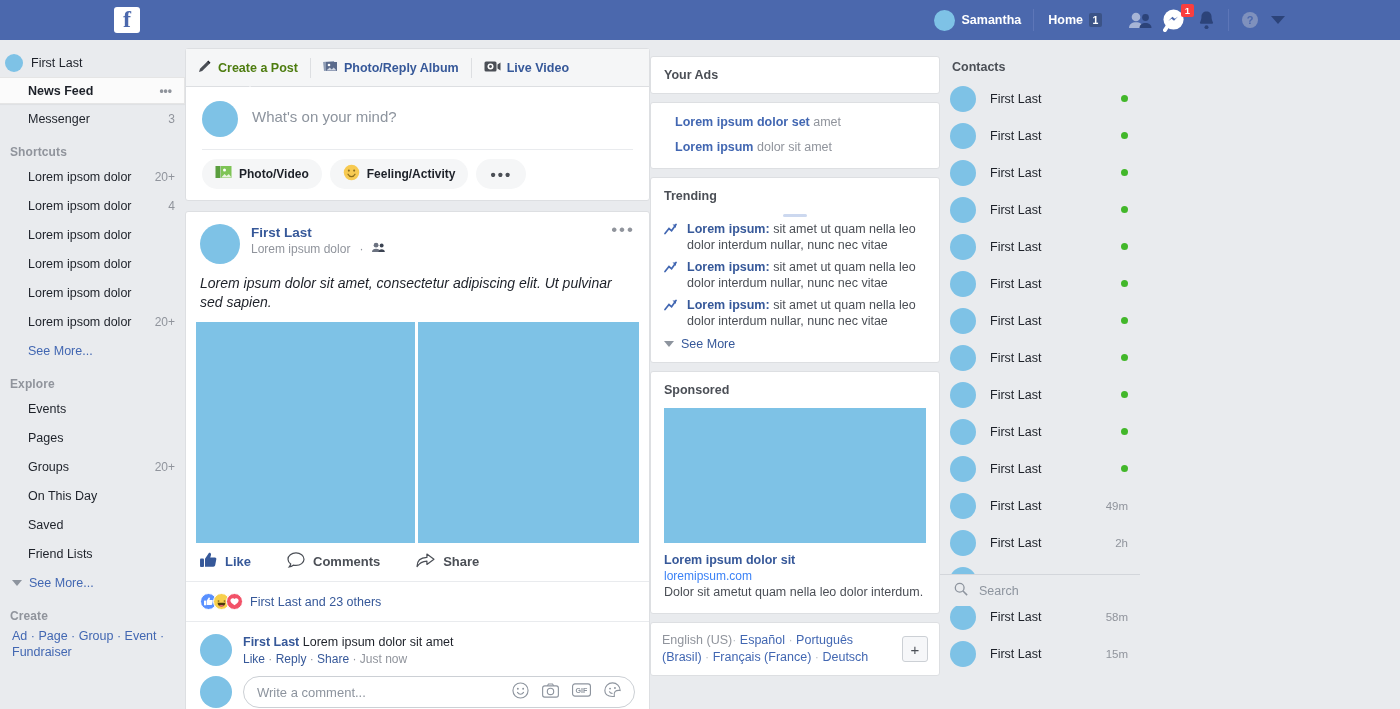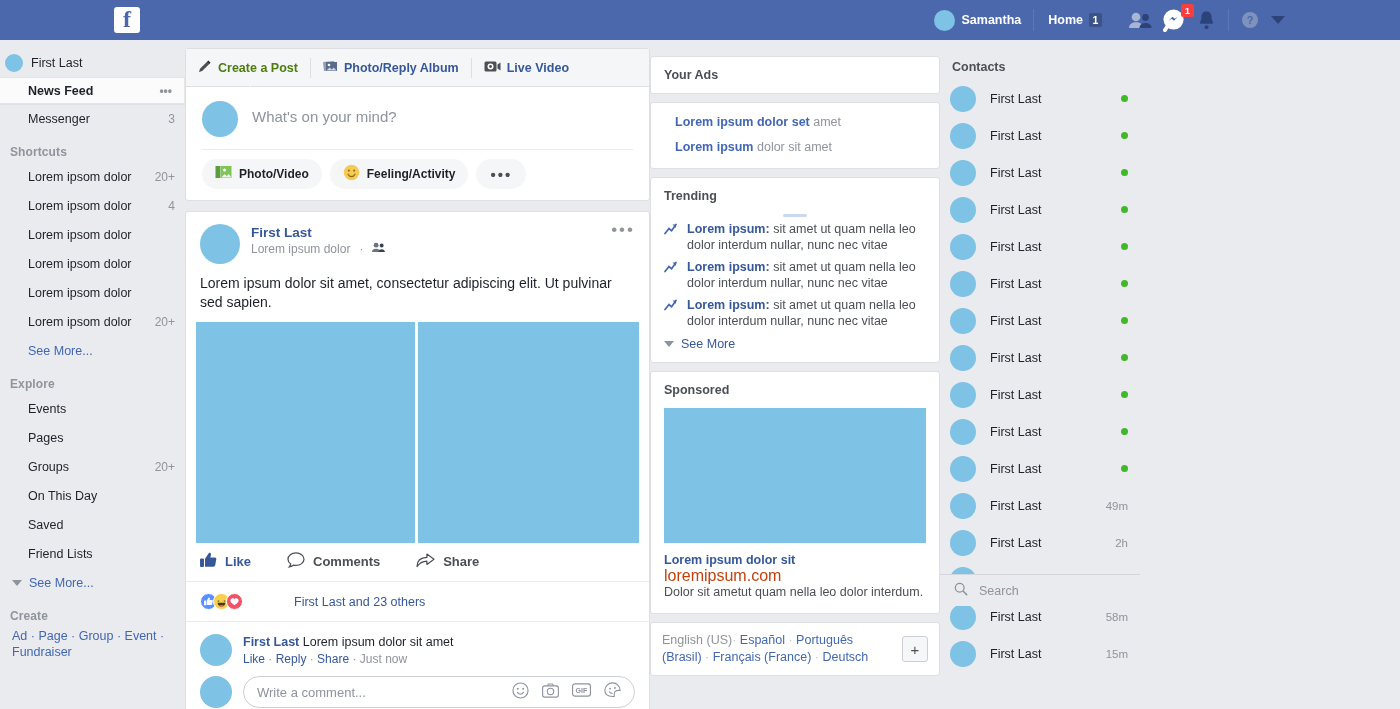--- a/index.html
+++ b/index.html
@@ -122,40 +122,40 @@
     font-size: 12px; font-weight: bold; color: #1d2129; cursor: pointer;
   }
   .pill-dots { padding: 0 14px; letter-spacing: 2px; color: #4b4f56; font-size: 15px; }
 
   .post { margin-top: 10px; }
   .post-head { display: flex; align-items: flex-start; padding: 12px 14px 0; gap: 11px; }
   .p-av { width: 40px; height: 40px; border-radius: 50%; background: #7ec2e6; flex: 0 0 auto; }
   .p-name { font-size: 13.5px; font-weight: bold; color: #365899; line-height: 17px; cursor: pointer; }
   .p-meta { font-size: 12px; color: #90949c; display: flex; align-items: center; gap: 9px; line-height: 16px; }
   .p-dots { margin-left: auto; color: #90949c; font-size: 17px; letter-spacing: 2px; cursor: pointer; line-height: 12px; }
-  .p-text { padding: 10px 14px 10px; font-size: 14px; line-height: 19px; color: #1d2129; }
+  .p-text { padding: 10px 14px 10px; font-size: 14px; line-height: 19px; color: #1d2129; font-style: italic; }
   .p-imgs { display: flex; gap: 3px; background: #fff; padding: 0 0 0 0; margin: 0 10px; }
   .p-img { background: #7ec2e6; height: 221px; }
   .p-img-a { width: 219px; }
   .p-img-b { flex: 1; }
   .p-actions {
     display: flex; align-items: center; gap: 0; padding: 9px 14px 10px;
     border-bottom: 1px solid #e9ebee;
   }
   .p-act { display: flex; align-items: center; gap: 8px; font-size: 13px; font-weight: bold; cursor: pointer; padding-right: 36px; }
   .p-act.liked { color: #365899; }
   .p-act.plain { color: #4b4f56; }
   .p-reacts { display: flex; align-items: center; gap: 7px; padding: 11px 14px; border-bottom: 1px solid #e9ebee; }
   .react-row { display: flex; align-items: center; }
   .rb { width: 17px; height: 17px; border-radius: 50%; border: 1.5px solid #fff; margin-left: -4px; display: flex; align-items: center; justify-content: center; font-size: 10px; }
   .rb:first-child { margin-left: 0; }
   .rb1 { background: #5890ff; color: #fff; }
   .rb2 { background: #f7d04c; }
   .rb3 { background: #f25268; color: #fff; }
-  .r-text { font-size: 12.5px; color: #365899; cursor: pointer; margin-left: 44px; }
+  .r-text { font-size: 12.5px; color: #365899; cursor: pointer; }
   .cmt { display: flex; gap: 11px; padding: 12px 14px 0; align-items: flex-start; }
   .cmt-av { width: 32px; height: 32px; border-radius: 50%; background: #7ec2e6; flex: 0 0 auto; }
   .cmt-b { font-size: 12.5px; line-height: 17px; }
   .cmt-name { font-weight: bold; color: #365899; }
   .cmt-links { font-size: 12px; color: #365899; margin-top: 1px; }
   .cmt-links .sep { color: #90949c; }
   .cmt-links .time { color: #90949c; }
   .cmt-box { display: flex; gap: 11px; padding: 10px 14px 14px; align-items: center; }
   .cmt-field {
     flex: 1; height: 32px; border: 1px solid #ccd0d5; border-radius: 16px;
@@ -172,21 +172,21 @@
   .ad-line:last-child { margin-bottom: 0; }
   .ad-b { color: #4267b2; font-weight: bold; }
   .trend-div { width: 24px; height: 3px; background: #ccd8ef; border-radius: 2px; margin: 0 auto 4px; }
   .tr-item { display: flex; gap: 9px; padding: 0 13px 6px; font-size: 12.5px; line-height: 16px; color: #4b4f56; }
   .tr-ic { color: #4267b2; flex: 0 0 auto; margin-top: 2px; }
   .tr-b { color: #365899; font-weight: bold; }
   .tr-more { display: flex; align-items: center; gap: 7px; padding: 2px 13px 11px; font-size: 12.5px; color: #365899; cursor: pointer; }
   .sp-body { padding: 0 13px 13px; }
   .sp-img { width: 100%; height: 135px; background: #7ec2e6; }
   .sp-t { font-size: 12.5px; font-weight: bold; color: #365899; margin-top: 9px; line-height: 16px; cursor: pointer; }
-  .sp-u { font-size: 16px; color: #c2410c; line-height: 16px; }
+  .sp-u { font-size: 12px; color: #3b82f6; line-height: 16px; }
   .sp-d { font-size: 12.5px; color: #4b4f56; line-height: 16px; }
   .lang-card { display: flex; align-items: center; padding: 9px 11px; }
   .lang-txt { flex: 1; font-size: 12.5px; line-height: 17px; color: #4267b2; }
   .lang-txt .cur { color: #90949c; }
   .lang-txt .dot { color: #bec3c9; }
   .lang-plus {
     width: 26px; height: 26px; border: 1px solid #ccd0d5; border-radius: 3px;
     background: #f6f7f9; display: flex; align-items: center; justify-content: center;
     font-size: 15px; color: #4b4f56; cursor: pointer; flex: 0 0 auto; margin-left: 6px;
   }

